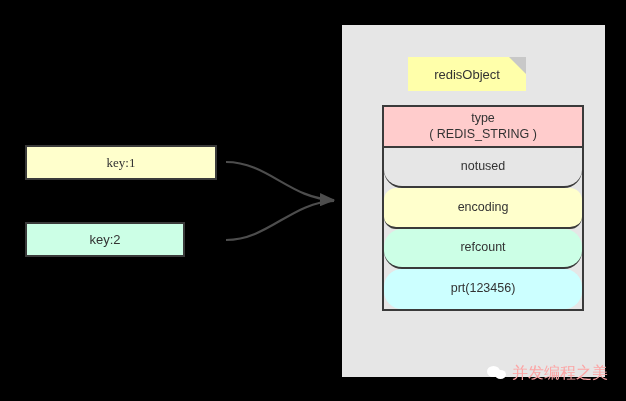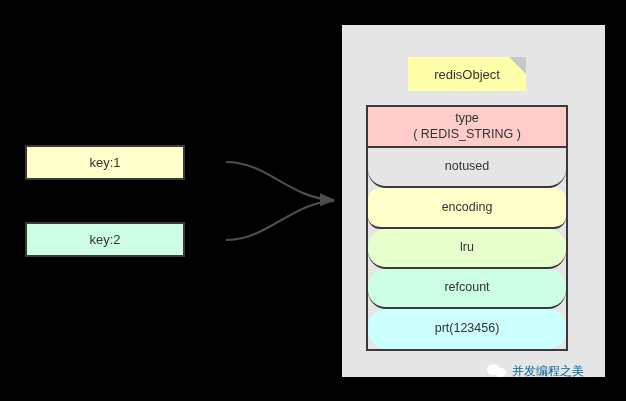--- a/index.html
+++ b/index.html
@@ -60,21 +60,21 @@
     top: 0;
     width: 0;
     height: 0;
     border-left: 17px solid transparent;
     border-top: 17px solid #C8C8C8;
   }
 
   
   .struct-table {
     position: absolute;
-    left: 366px;
+    left: 382px;
     top: 105px;
     width: 202px;
     border: 2px solid #3A3A3A;
     box-sizing: border-box;
   }
   .struct-row {
     box-sizing: border-box;
     border-bottom: 2px solid #3A3A3A;
     display: flex;
     flex-direction: column;
@@ -100,22 +100,23 @@
     border: 2px solid #3A3A3A;
     display: flex;
     align-items: center;
     justify-content: center;
     font-size: 13px;
     color: #333333;
   }
   #key-box-1 {
     left: 25px;
     top: 145px;
-    width: 160px;
+    width: 192px;
     height: 35px;
+    font-family: Liberation Serif, serif;
   }
   #key-box-2 {
     left: 25px;
     top: 222px;
     width: 160px;
     height: 35px;
   }
 
   
   .arrow-svg {
@@ -130,22 +131,22 @@
   
   .watermark {
     position: absolute;
     left: 487px;
     top: 363px;
     display: flex;
     align-items: center;
     gap: 5px;
   }
   .wm-text {
-    font-size: 12px;
-    color: #0369a1;
+    font-size: 16px;
+    color: #fca5a5;
     font-family: "DejaVu Sans", "Liberation Sans", sans-serif;
     white-space: nowrap;
     letter-spacing: 0px;
   }
   .wm-logo {
     position: relative;
     width: 20px;
     height: 15px;
   }
   .wm-logo .b1, .wm-logo .b2 {
@@ -182,23 +183,20 @@
     </div>
 
     <div class="struct-row h-one" style="background:#E6E6E6;">
       <span class="rname">notused</span>
     </div>
 
     <div class="struct-row h-two" style="background:#FFFFCC;border-radius:12px;">
       <span class="rname">encoding</span>
     </div>
 
-    <div class="struct-row h-one" style="background:#E6FFCC;">
-      <span class="rname">lru</span>
-    </div>
 
     <div class="struct-row h-one" style="background:#CCFFE6;">
       <span class="rname">refcount</span>
     </div>
 
     <div class="struct-row h-one" style="background:#CCFFFF;">
       <span class="rname">prt(123456)</span>
     </div>
 
   </div>

